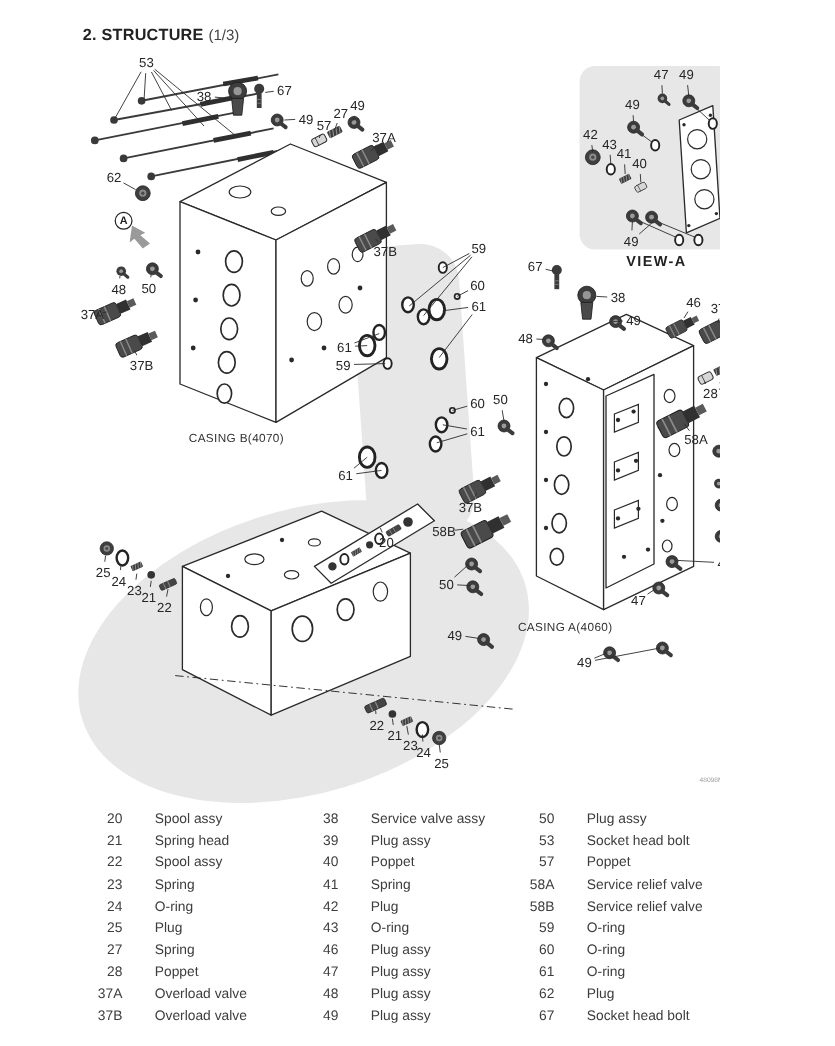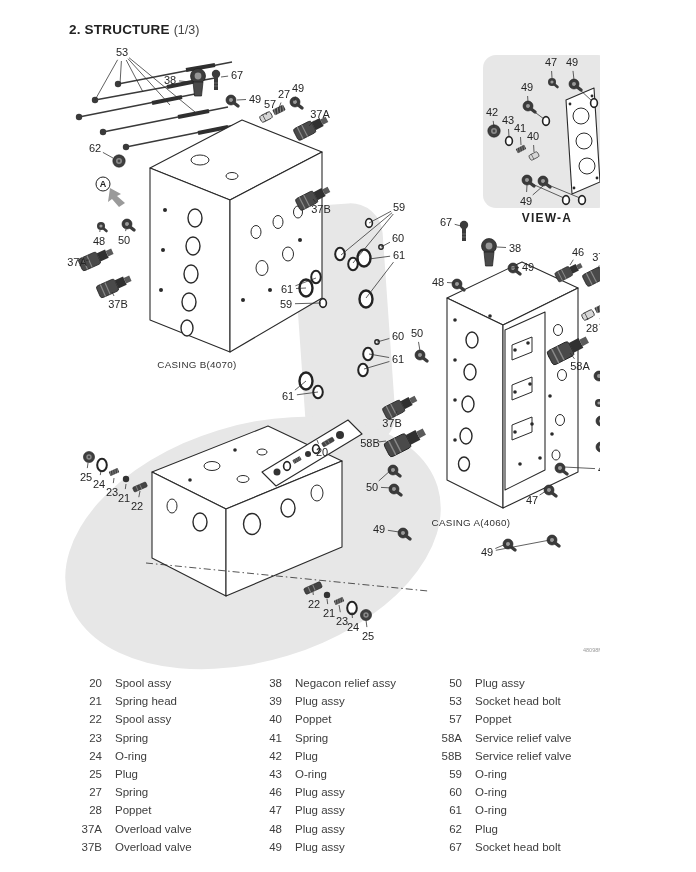--- a/index.html
+++ b/index.html
@@ -23,21 +23,21 @@
   .viewlabel{font:600 12px "Liberation Sans",sans-serif;fill:#222;text-anchor:middle;letter-spacing:1.2px;}
   .marker{font:600 9px "Liberation Sans",sans-serif;fill:#222;text-anchor:middle;}
   .wm{font:5.5px "Liberation Sans",sans-serif;fill:#9a9a9a;}
   .parts{position:absolute;left:0;top:674px;width:696px;height:190px;}
   .pcol{position:absolute;top:0;}
   .pcol.c0{left:76px;width:176px;}
   .pcol.c1{left:256px;width:176px;}
   .pcol.c2{left:436px;width:200px;}
   .part-row{display:flex;line-height:18.2px;font-size:11.5px;color:#3d3d3d;}
   .part-no{width:26px;text-align:right;flex:none;}
-  .part-name{margin-left:13px;white-space:nowrap;text-align:right;}
+  .part-name{margin-left:27px;white-space:nowrap;text-align:right;}
 </style>
 </head>
 <body>
 
 <div class="page">
 
   <div class="title">
     <span class="main">2. STRUCTURE</span><span class="suffix">(1/3)</span>
   </div>
 
@@ -494,21 +494,21 @@
           <span class="part-name">Overload valve</span>
         </div>
         <div class="part-row">
           <span class="part-no">37B</span>
           <span class="part-name">Overload valve</span>
         </div>
       </div>
     <div class="pcol c1">
         <div class="part-row">
           <span class="part-no">38</span>
-          <span class="part-name">Negacon relief assy</span>
+          <span class="part-name">Service valve assy</span>
         </div>
         <div class="part-row">
           <span class="part-no">39</span>
           <span class="part-name">Plug assy</span>
         </div>
         <div class="part-row">
           <span class="part-no">40</span>
           <span class="part-name">Poppet</span>
         </div>
         <div class="part-row">

